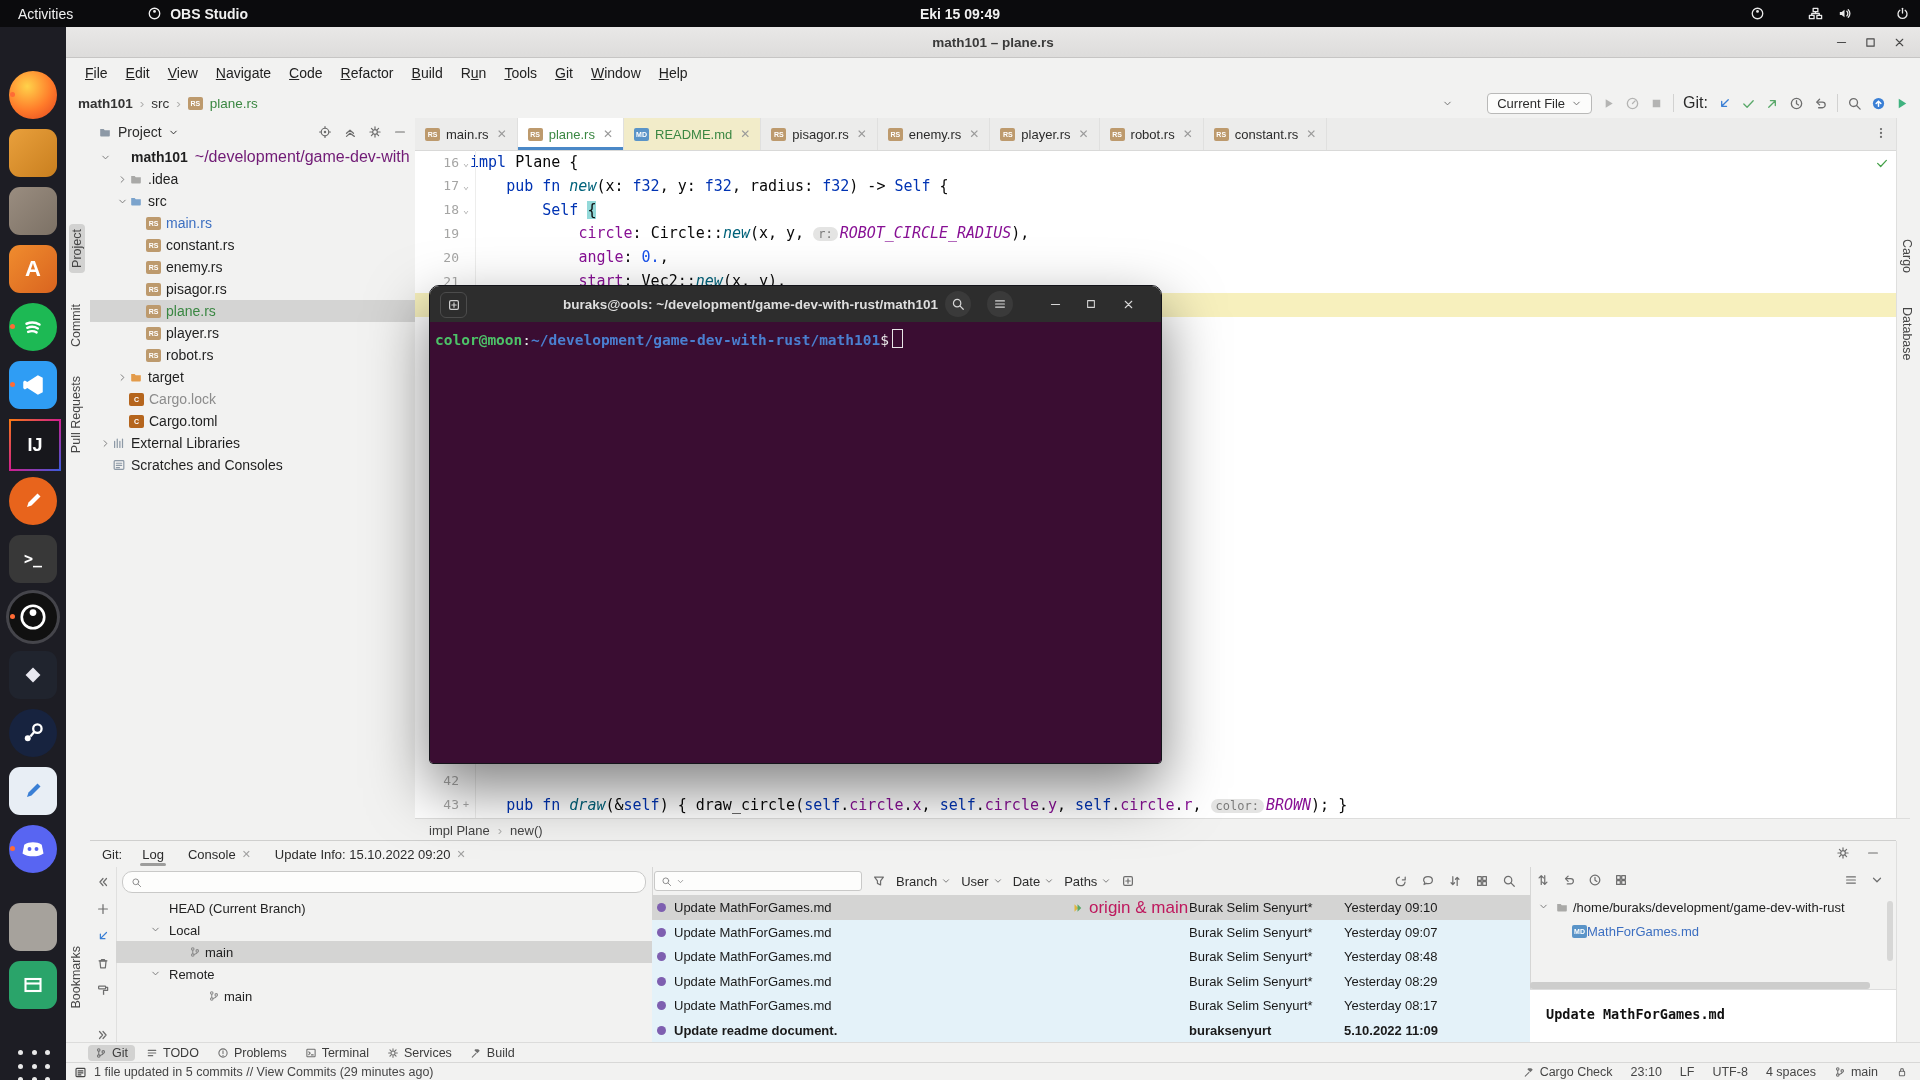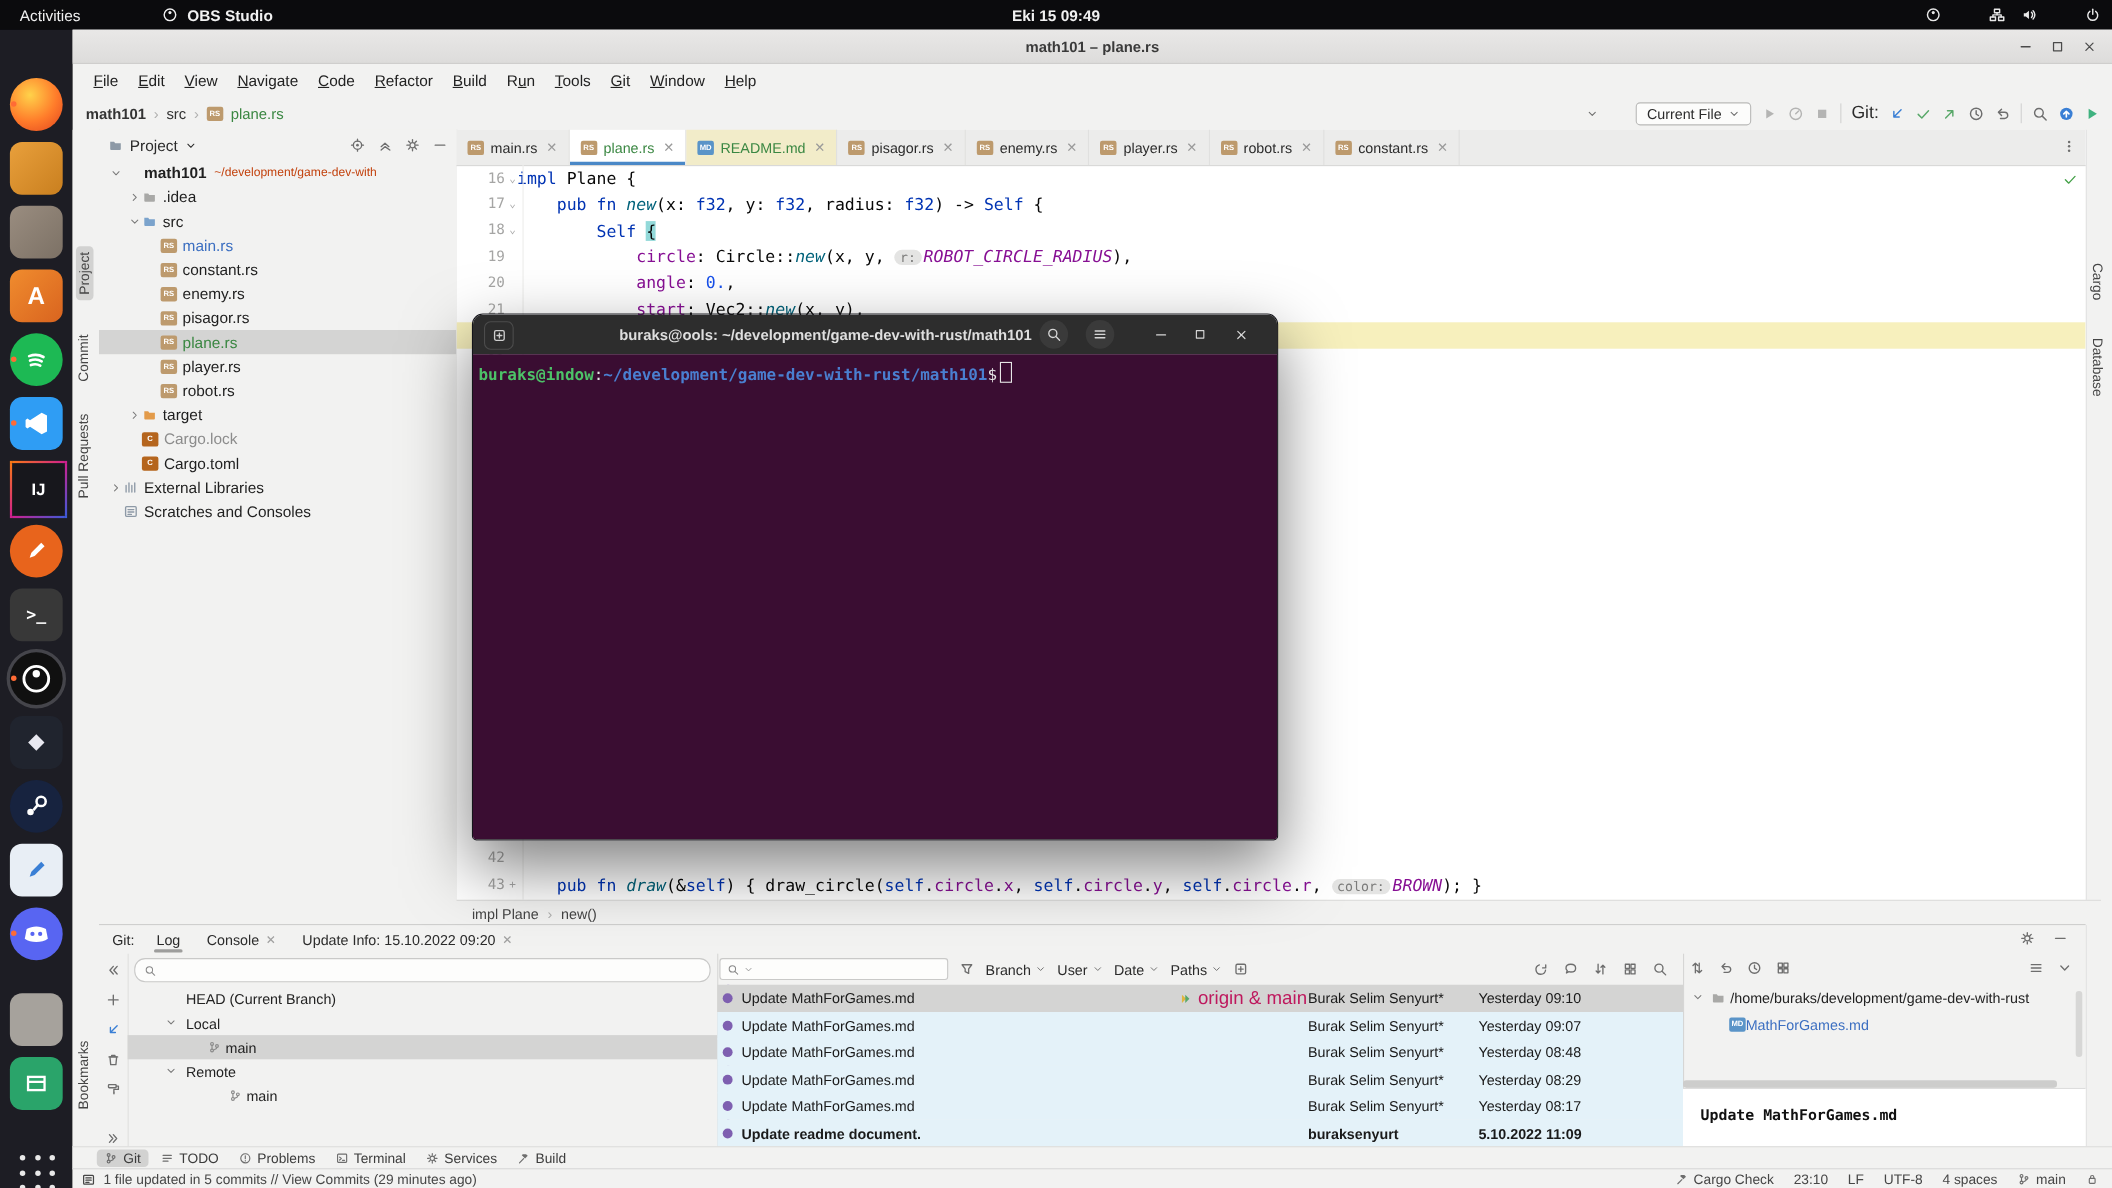--- a/index.html
+++ b/index.html
@@ -48,21 +48,21 @@
   .vlabel.active{background:#d2d2d1;border-radius:4px;padding:5px 1px;}
   
   #project-panel{position:absolute;left:24px;top:91px;width:325px;height:722px;background:#f2f2f1;
                  border-right:1px solid #d6d6d5;font-size:14px;}
   #pp-header{height:28px;display:flex;align-items:center;padding:0 8px;gap:6px;color:#2b2b2b;}
   #pp-icons{margin-left:auto;display:flex;gap:11px;color:#6e6e6e;}
   .tree-row{position:relative;height:22px;display:flex;align-items:center;white-space:nowrap;}
   .tree-row.sel{background:#d4d4d3;}
   .tr-chev{width:14px;color:#7a7a7a;display:inline-flex;justify-content:center;}
   .tr-lbl{margin-left:5px;}
-  .tr-suffix{color:#c2410c;margin-left:7px;font-size:11px;}
+  .tr-suffix{color:#701a75;margin-left:7px;font-size:16px;}
   .fico{width:15px;height:13px;border-radius:2px;display:inline-flex;align-items:center;justify-content:center;
         font-size:7px;font-weight:700;color:#fff;flex:none;}
   .fico.rs{background:#bd9a6d;}
   .fico.md{background:#5a94c8;}
   
   #editor{position:absolute;left:349px;top:91px;width:1481px;height:722px;background:#fff;}
   #tabbar{position:absolute;left:0;top:0;width:100%;height:32px;background:#ececeb;border-bottom:1px solid #d9d9d8;
           display:flex;align-items:stretch;font-size:13px;}
   .etab{display:flex;align-items:center;gap:6px;padding:0 10px;border-right:1px solid #e0e0df;color:#2b2b2b;position:relative;}
   .etab .x{color:#9a9a9a;font-size:12px;margin-left:2px;}
@@ -215,21 +215,21 @@
         <svg width="26" height="26" viewBox="0 0 16 16">
           <path d="M4 6c2.5-1 5.5-1 8 .5M4.5 8.5c2-0.8 4.5-0.8 6.5.4M5 11c1.6-.6 3.6-.6 5.2.3" stroke="#fff" stroke-width="1.5" fill="none" stroke-linecap="round"></path>
         </svg>
       </div>
       <div class="dock-item square" style="top: 334px; background: rgb(47, 157, 244);">
         <span class="run-dot" style="top: 21px;"></span>
         <svg width="26" height="26" viewBox="0 0 16 16">
           <path d="M11 2l3 1.5v9L11 14 4.5 9.8 3 10.8 2 10V6l1-0.8 1.5 1L11 2z" fill="#fff"></path>
         </svg>
       </div>
-      <div class="dock-item square" style="top: 392px; background: rgb(23, 23, 28); border-width: 2px; border-style: solid; border-color: initial; border-image: linear-gradient(135deg, rgb(249, 122, 18), rgb(208, 31, 142), rgb(59, 91, 219)) 1 / 1 / 0 stretch; font-size: 15px;">IJ</div>
+      <div class="dock-item square" style="top: 392px; background: rgb(23, 23, 28); border-width: 2px; border-style: solid; border-color: initial; border-image: linear-gradient(135deg, rgb(249, 122, 18), rgb(208, 31, 142), rgb(59, 91, 219)) 1 / 1 / 0 stretch; font-size: 18px;">IJ</div>
       <div class="dock-item circle" style="top: 450px; background: rgb(232, 100, 28);">
         <svg width="24" height="24" viewBox="0 0 16 16">
           <path d="M4 12l1-3 6-6 2 2-6 6z" fill="#fff"></path>
         </svg>
       </div>
       <div class="dock-item square" style="top: 508px; background: rgb(56, 56, 56); font-family: &quot;DejaVu Sans Mono&quot;, monospace; font-size: 15px;">&gt;_</div>
       <div class="dock-item circle active" style="top: 566px; background: rgb(16, 16, 16);">
         <span class="run-dot" style="top: 21px;"></span>
         <svg width="30" height="30" viewBox="0 0 16 16">
           <circle cx="8" cy="8" r="6" fill="none" stroke="#fff" stroke-width="1.4"></circle>
@@ -1226,16 +1226,16 @@
             <rect x="3.5" y="3.5" width="9" height="9" class="s"></rect>
           </svg>
         </span>
       <span class="term-btn" style="right:20px;background:none">
           <svg width="13" height="13" viewBox="0 0 16 16">
             <path d="M4 4l8 8M12 4l-8 8" class="s"></path>
           </svg>
         </span>
     </div>
     <div id="term-body">
-      <span class="u">buraks@indow</span><span class="w">:</span><span class="d">~/development/game-dev-with-rust/math101</span><span class="w">$</span><span class="cursor"></span>
+      <span class="u">color@moon</span><span class="w">:</span><span class="d">~/development/game-dev-with-rust/math101</span><span class="w">$</span><span class="cursor"></span>
     </div>
   </section>
 </div>
 
 </body></html>

